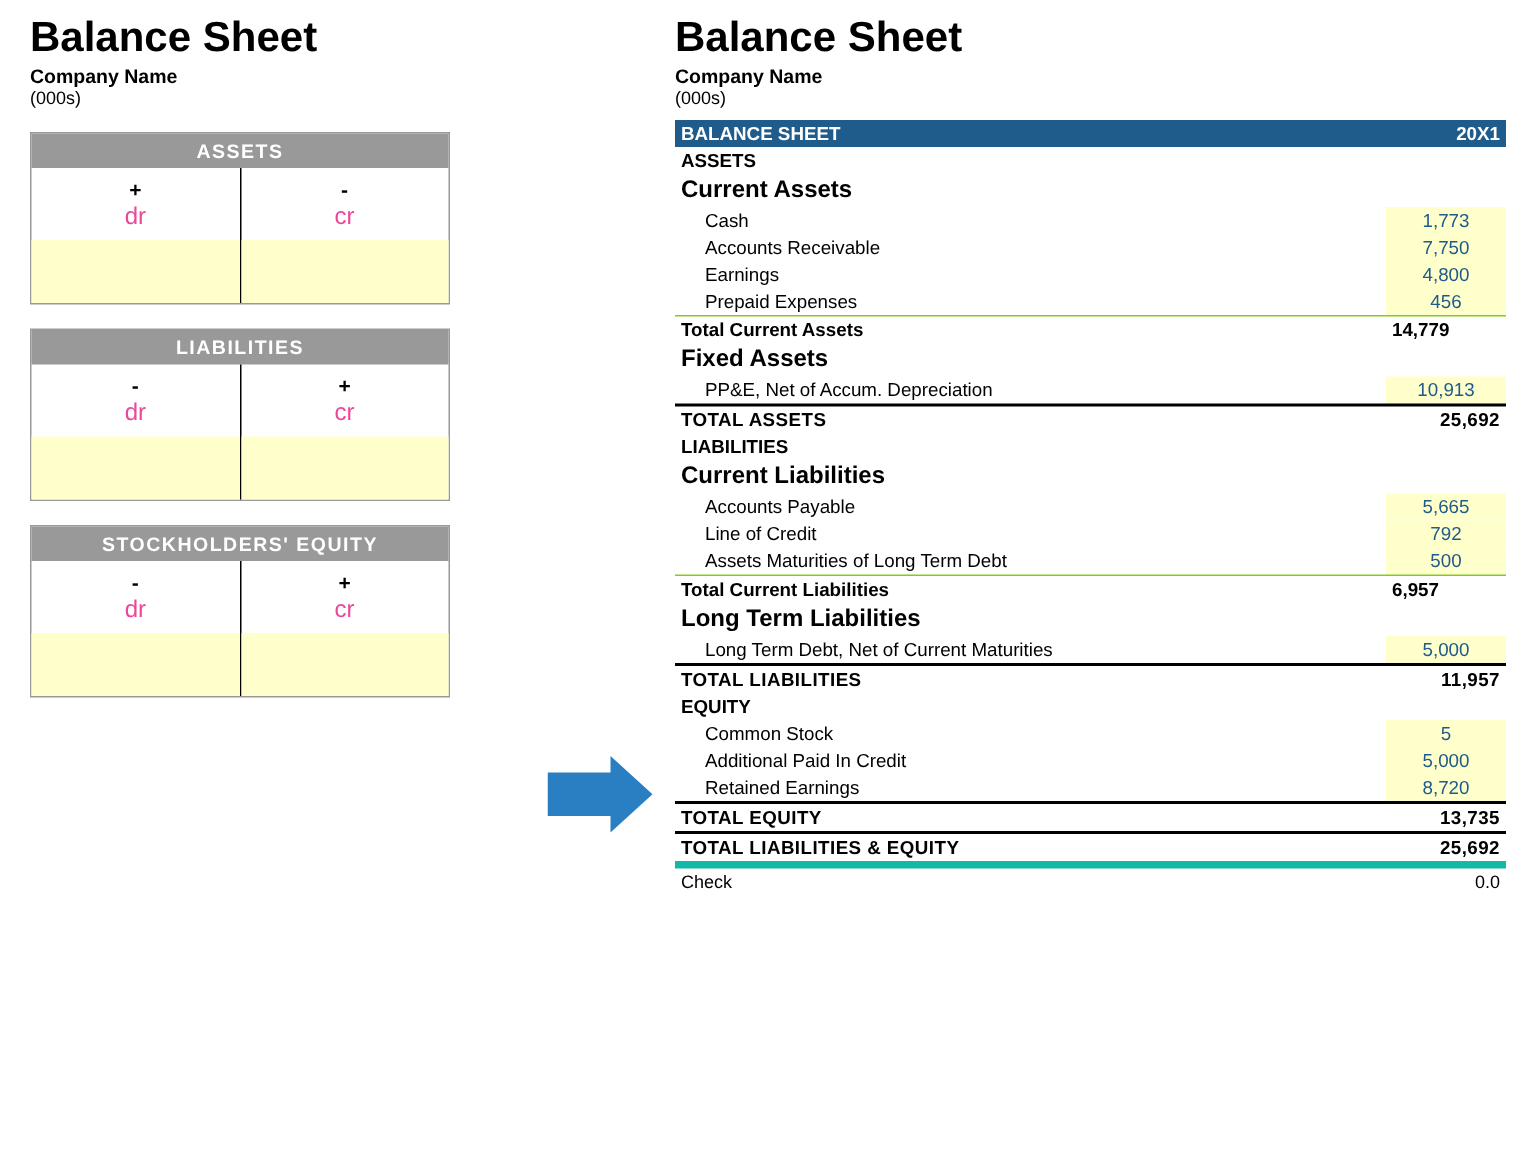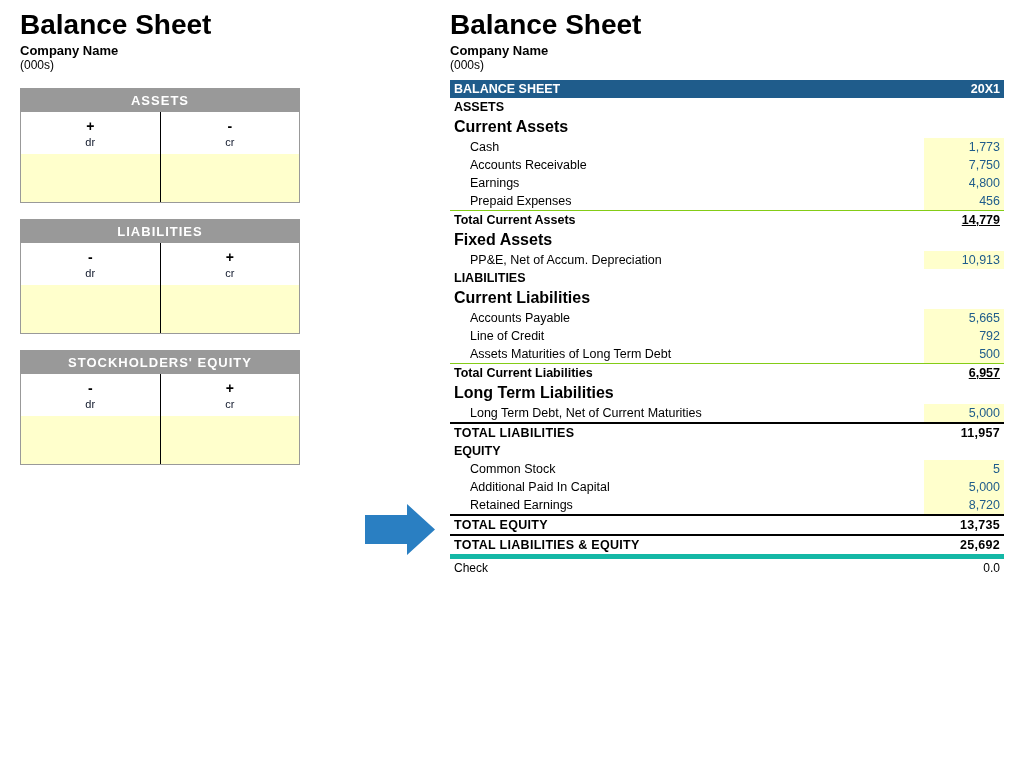--- a/index.html
+++ b/index.html
@@ -63,22 +63,22 @@
     }
     .t-account-side:first-child {
       border-right: 1px solid #000;
     }
     .t-account-sign {
       font-size: 14px;
       font-weight: 700;
       color: #000;
     }
     .t-account-label {
-      font-size: 11px;
-      color: #0f172a;
+      font-size: 16px;
+      color: #ec4899;
       margin-top: 2px;
     }
     .t-account-yellow {
       background: #ffffcc;
       flex: 1;
       width: 100%;
       margin-top: 6px;
     }
 
     
@@ -148,39 +148,38 @@
       font-weight: 700;
       font-size: 16px;
       padding-left: 10px;
     }
 
     
     .row-detail td:first-child {
       padding-left: 20px;
     }
     .row-detail td:last-child {
-      text-align: right;
+      text-align: center;
       color: #1f5c8b;
     }
 
     
     .cell-yellow {
       background: #ffffcc;
       min-width: 70px;
       text-align: right;
     }
 
     
     .row-total td {
       font-weight: 700;
       border-top: 1px solid #84cc16;
     }
     .row-total td:last-child {
-      text-align: right;
-      text-decoration: underline;
+      text-align: left;
     }
     .row-total-main td {
       font-weight: 700;
       border-top: 2px solid #000;
       text-transform: uppercase;
       letter-spacing: 0.3px;
     }
     .row-total-main td:last-child {
       text-align: right;
     }
@@ -298,20 +297,24 @@
         <td>Total Current Assets</td>
         <td class="value-col">14,779</td>
       </tr>
         <tr class="row-subsection">
           <td colspan="2">Fixed Assets</td>
         </tr>
         <tr class="row-detail">
         <td>PP&amp;E, Net of Accum. Depreciation</td>
         <td class="value-col cell-yellow">10,913</td>
       </tr>
+        <tr class="row-total-main">
+        <td>TOTAL ASSETS</td>
+        <td class="value-col">25,692</td>
+      </tr>
         <tr class="row-section">
           <td colspan="2">LIABILITIES</td>
         </tr>
         <tr class="row-subsection">
           <td colspan="2">Current Liabilities</td>
         </tr>
         <tr class="row-detail">
         <td>Accounts Payable</td>
         <td class="value-col cell-yellow">5,665</td>
       </tr>
@@ -339,21 +342,21 @@
         <td class="value-col">11,957</td>
       </tr>
         <tr class="row-section">
           <td colspan="2">EQUITY</td>
         </tr>
         <tr class="row-detail">
         <td>Common Stock</td>
         <td class="value-col cell-yellow">5</td>
       </tr>
         <tr class="row-detail">
-        <td>Additional Paid In Capital</td>
+        <td>Additional Paid In Credit</td>
         <td class="value-col cell-yellow">5,000</td>
       </tr>
         <tr class="row-detail">
         <td>Retained Earnings</td>
         <td class="value-col cell-yellow">8,720</td>
       </tr>
         <tr class="row-total-main">
         <td>TOTAL EQUITY</td>
         <td class="value-col">13,735</td>
       </tr>

